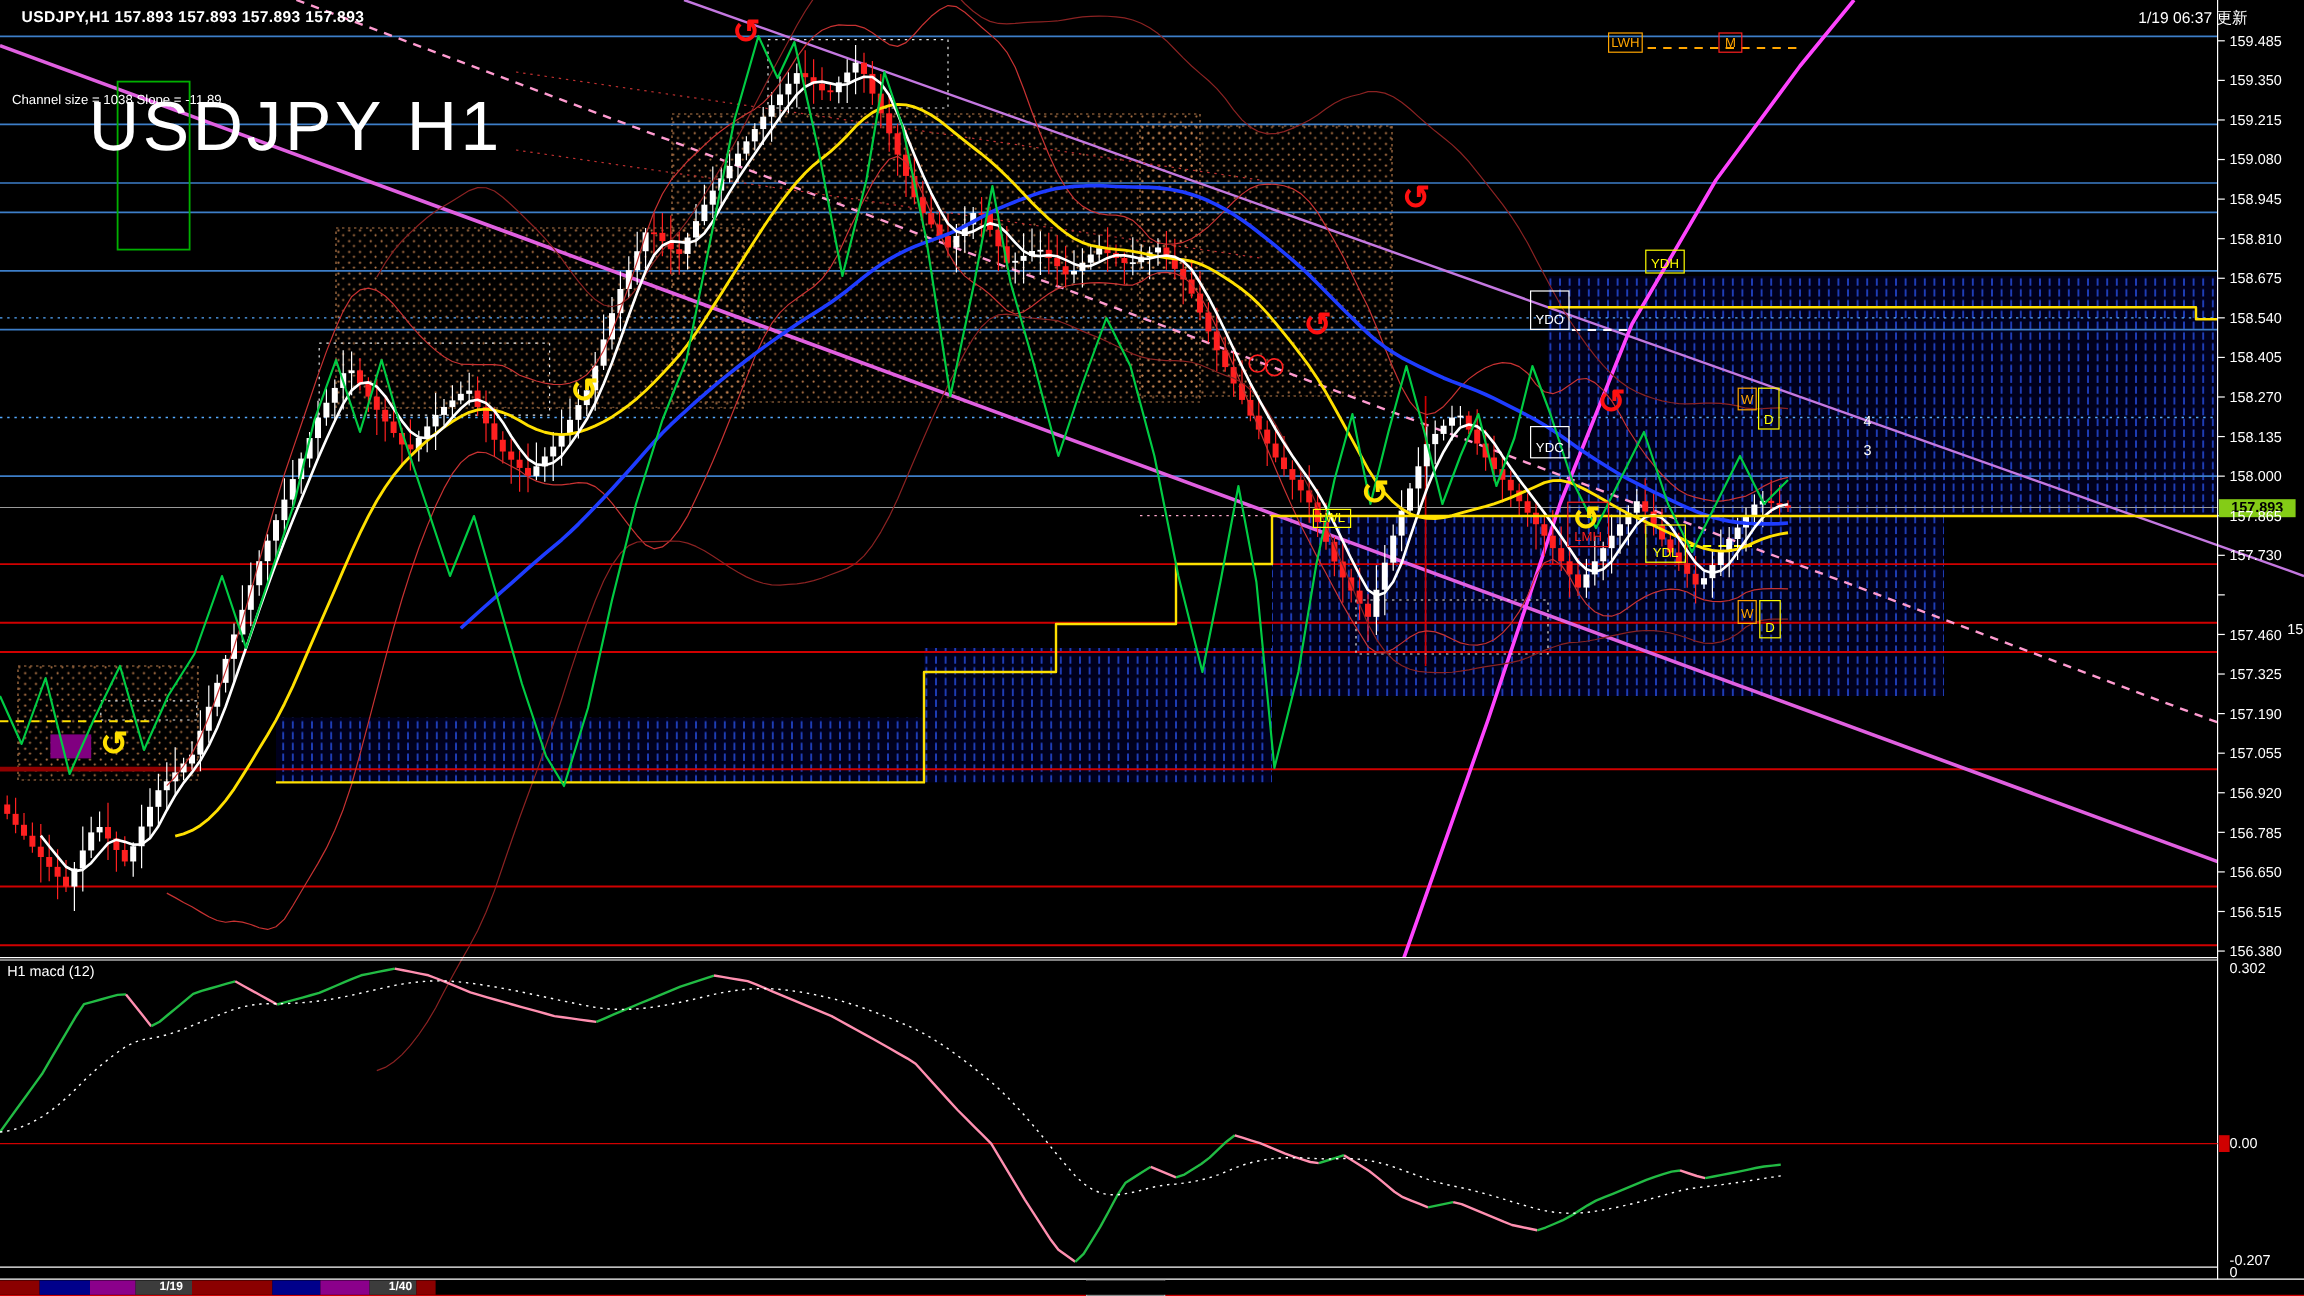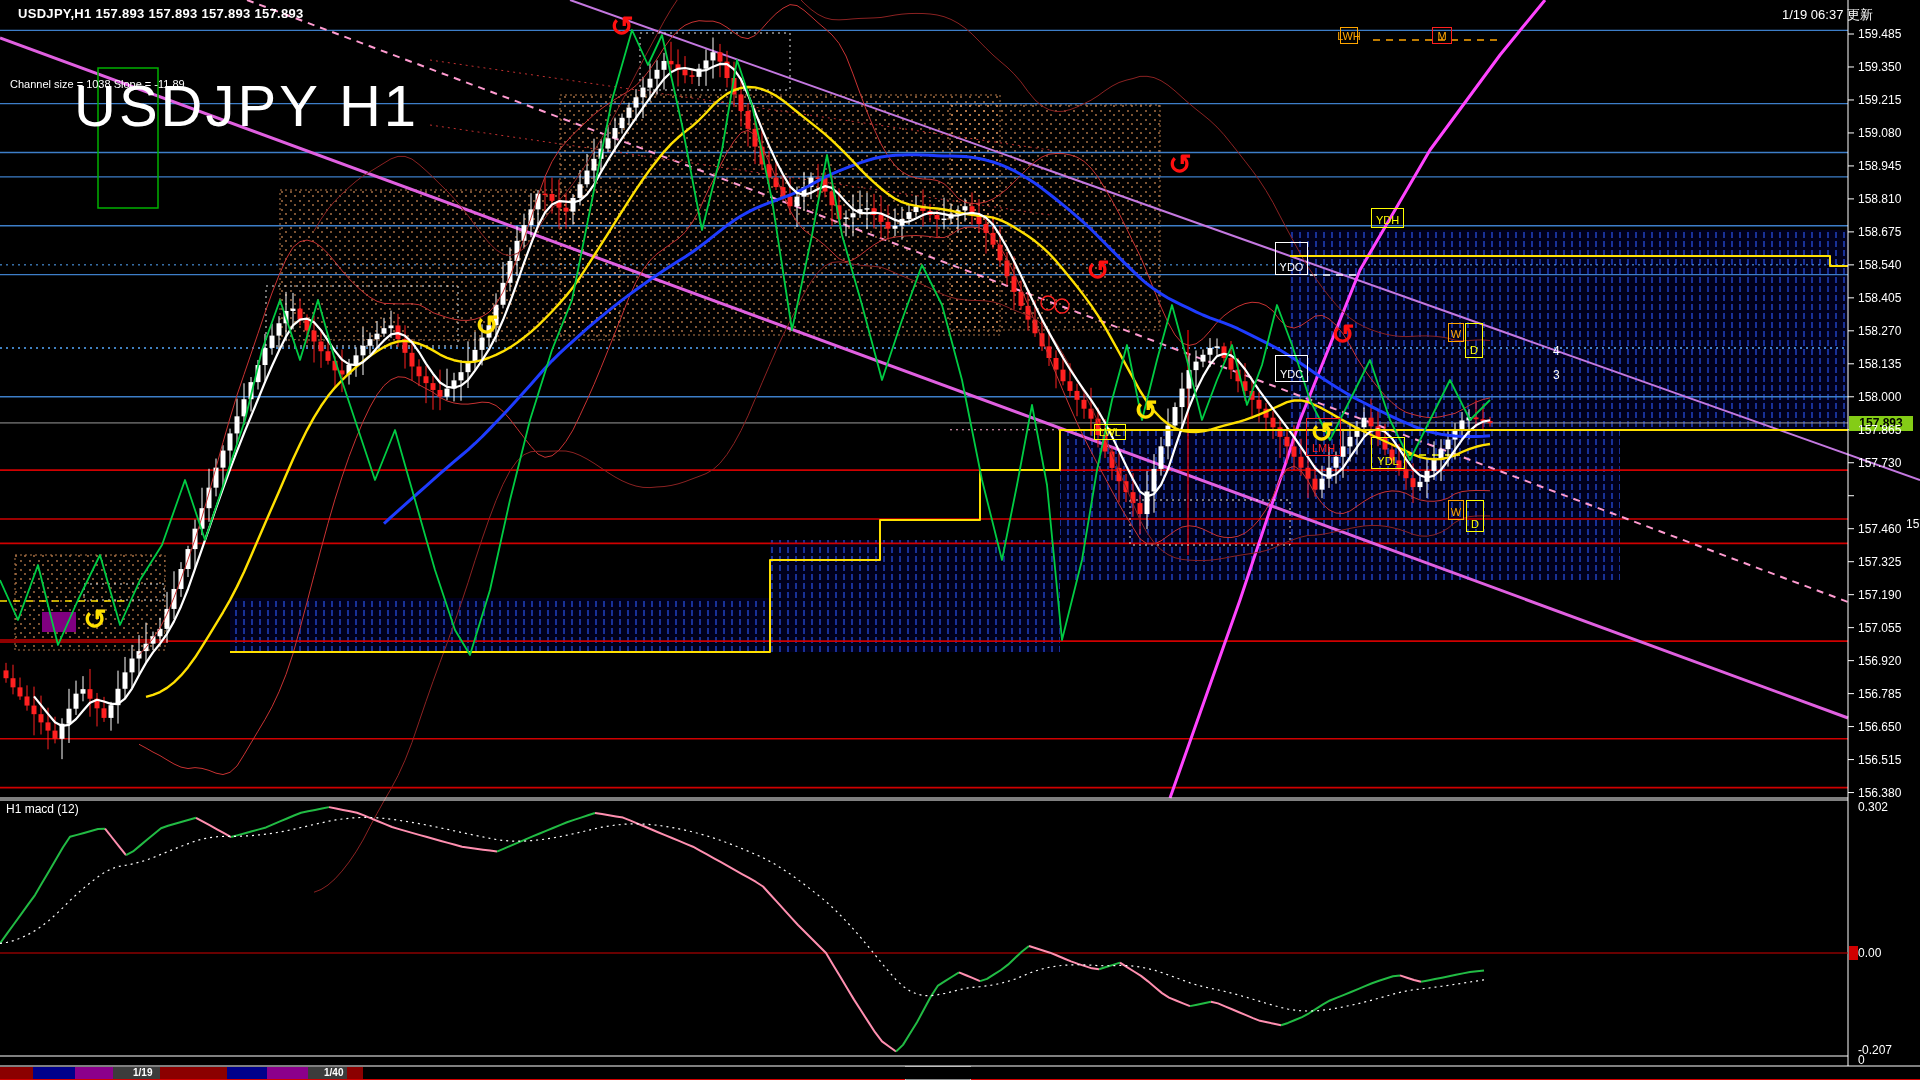--- a/index.html
+++ b/index.html
@@ -629,21 +629,21 @@
       <div class="tick-lbl" style="top: 517px; margin-left: 48px;">157.595</div>
       <div class="tick-lbl" style="top: 521.707px;">157.460</div>
       <div class="tick-lbl" style="top: 554.688px;">157.325</div>
       <div class="tick-lbl" style="top: 587.668px;">157.190</div>
       <div class="tick-lbl" style="top: 620.649px;">157.055</div>
       <div class="tick-lbl" style="top: 653.63px;">156.920</div>
       <div class="tick-lbl" style="top: 686.61px;">156.785</div>
       <div class="tick-lbl" style="top: 719.591px;">156.650</div>
       <div class="tick-lbl" style="top: 752.571px;">156.515</div>
       <div class="tick-lbl" style="top: 785.552px;">156.380</div>
-      <div class="tagbox" style="left: 1340px; top: 27px; width: 18px; height: 17px; border: 1px solid rgb(255, 165, 0); color: rgb(255, 165, 0);">LWH</div>
+      <div class="tagbox" style="left: 1340px; top: 27px; width: 29px; height: 17px; border: 1px solid rgb(255, 165, 0); color: rgb(255, 165, 0);">LWH</div>
       <div class="tagbox" style="left: 1432px; top: 27px; width: 20px; height: 17px; border: 1px solid rgb(255, 32, 32); color: rgb(255, 165, 0);">M</div>
       <div class="tagbox" style="left: 1371px; top: 208px; width: 33px; height: 20px; border: 1px solid rgb(255, 255, 0); color: rgb(255, 255, 0);">YDH</div>
       <div class="tagbox" style="left: 1275px; top: 242px; width: 33px; height: 33px; border: 1px solid rgb(255, 255, 255); color: rgb(255, 255, 255);">YDO</div>
       <div class="tagbox" style="left: 1448px; top: 323px; width: 16px; height: 19px; border: 1px solid rgb(255, 165, 0); color: rgb(255, 165, 0);">W</div>
       <div class="tagbox" style="left: 1465px; top: 323px; width: 18px; height: 35px; border: 1px solid rgb(255, 255, 0); color: rgb(255, 255, 0);">D</div>
       <div class="tagbox" style="left: 1275px; top: 355px; width: 33px; height: 27px; border: 1px solid rgb(255, 255, 255); color: rgb(255, 255, 255);">YDC</div>
       <div class="tagbox" style="left: 1306px; top: 418px; width: 35px; height: 38px; border: 1px solid rgb(255, 32, 32); color: rgb(255, 32, 32);">LMH</div>
       <div class="tagbox" style="left: 1371px; top: 437px; width: 34px; height: 32px; border: 1px solid rgb(255, 255, 0); color: rgb(255, 255, 0);">YDL</div>
       <div class="tagbox" style="left: 1094px; top: 424px; width: 32px; height: 16px; border: 1px solid rgb(255, 255, 0); color: rgb(255, 255, 0);">LWL</div>
       <div class="tagbox" style="left: 1448px; top: 500px; width: 16px; height: 20px; border: 1px solid rgb(255, 165, 0); color: rgb(255, 165, 0);">W</div>

